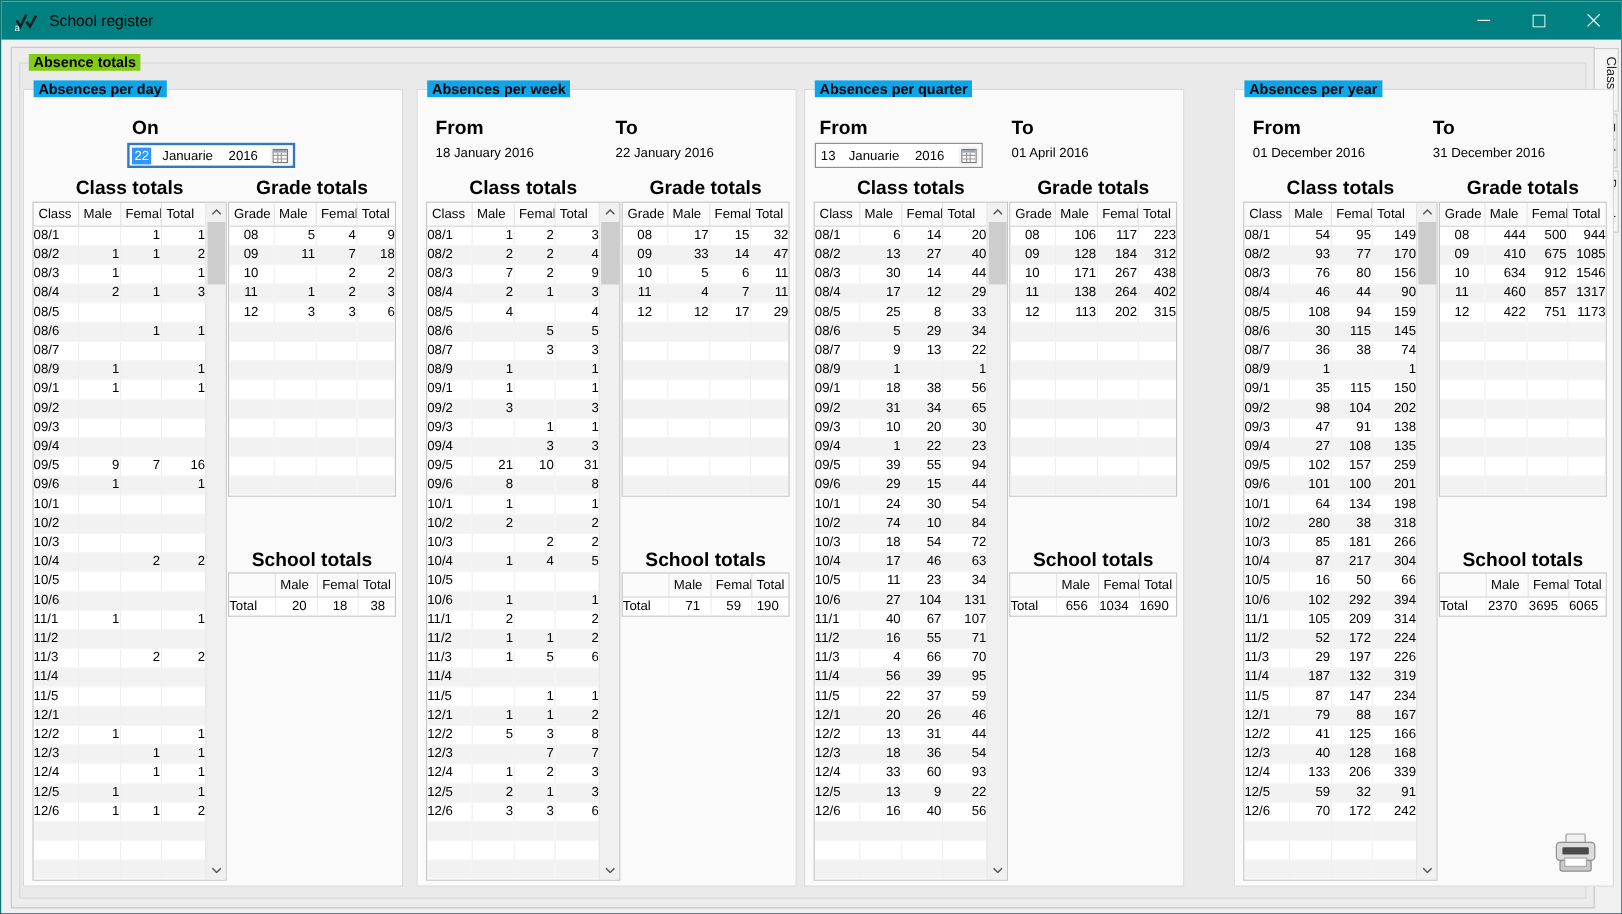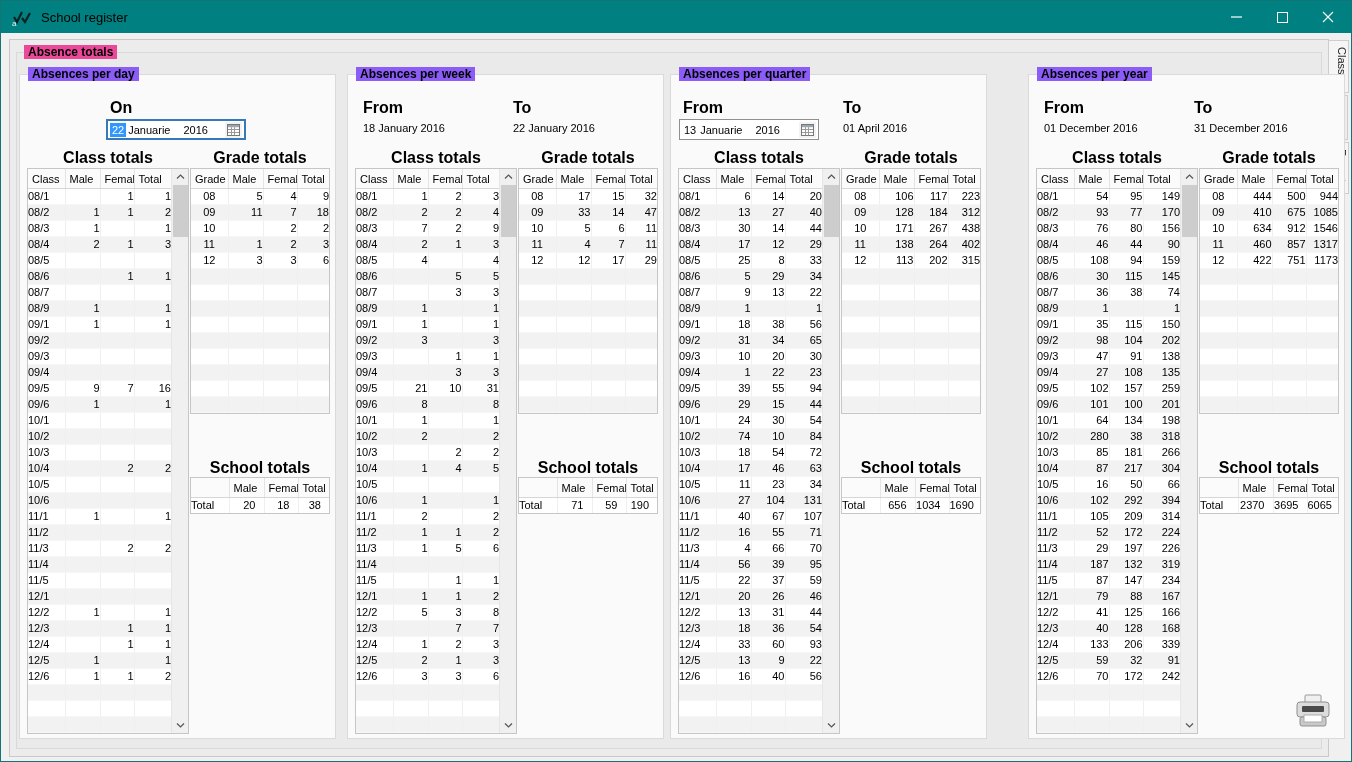--- a/index.html
+++ b/index.html
@@ -15,38 +15,38 @@
   
   .tabpage{position:absolute;left:8px;top:38px;width:1320px;height:718px;background:#ececec;
            border:1px solid #c9c9c9;box-sizing:border-box;}
   .vtabs{position:absolute;left:1327px;top:39px;width:25px;}
   .vtab{writing-mode:vertical-rl;width:19px;padding:6px 0;text-align:center;font-size:11px;color:#222;
         background:#f5f5f5;border:1px solid #cdcdcd;margin-bottom:2px;box-sizing:content-box;}
   .vtab.active{background:#ececec;border-left-color:#ececec;position:relative;left:-1px;padding:7px 0;}
   
   .groupbox{position:absolute;left:6px;top:12px;width:1306px;height:697px;border:1px solid #d9d9d9;
             background:#eaeaea;box-sizing:border-box;}
-  .group-label{position:absolute;left:14px;top:5px;font-weight:bold;font-size:12px;background:#ec4899;
+  .group-label{position:absolute;left:14px;top:5px;font-weight:bold;font-size:12px;background:#84cc16;
                padding:0 4px;z-index:3;text-align:center;}
   
   .panel{position:absolute;top:34px;width:317px;height:665px;background:#fafafa;border:1px solid #dadada;
          box-sizing:border-box;z-index:2;}
-  .panel-title{position:absolute;top:-8px;left:8px;background:#8b5cf6;padding:0 4px;font-weight:bold;
+  .panel-title{position:absolute;top:-8px;left:8px;background:#0ea5e9;padding:0 4px;font-weight:bold;
                font-size:12px;white-space:nowrap;}
   .dfield{position:absolute;top:24px;}
   .dlabel{font-weight:bold;font-size:16px;}
   .dlabel.ind{margin-left:4px;}
   .dtext{margin-top:5px;font-size:11px;}
   .picker{margin-top:2px;width:140px;height:21px;background:#fff;border:1px solid #8f8f8f;box-sizing:border-box;
           display:flex;align-items:center;font-size:11px;}
   .picker.focused{border:2px solid #3579b8;}
   .picker .seg{padding:1px 2px;white-space:nowrap;}
   .picker .day{margin-left:2px;}
   .picker .day.sel{background:#3297fd;color:#fff;}
-  .picker .month{margin-left:0;}
+  .picker .month{margin-left:7px;}
   .picker .year{margin-left:9px;}
   .cal-btn{margin-left:auto;margin-right:2px;width:17px;height:16px;display:flex;align-items:center;
            justify-content:center;background:#f3f3f3;}
   .section-title{position:absolute;font-weight:bold;font-size:16px;text-align:center;}
   .class-title{left:7px;top:74px;width:162px;}
   .grade-title{left:170px;top:74px;width:140px;}
   .school-title{left:170px;top:384px;width:140px;}
   
   .twrap{position:absolute;background:#fff;border:1px solid #c6c6c6;box-sizing:border-box;overflow:hidden;}
   .class-wrap{left:7px;top:93px;width:162px;height:566px;display:flex;}

